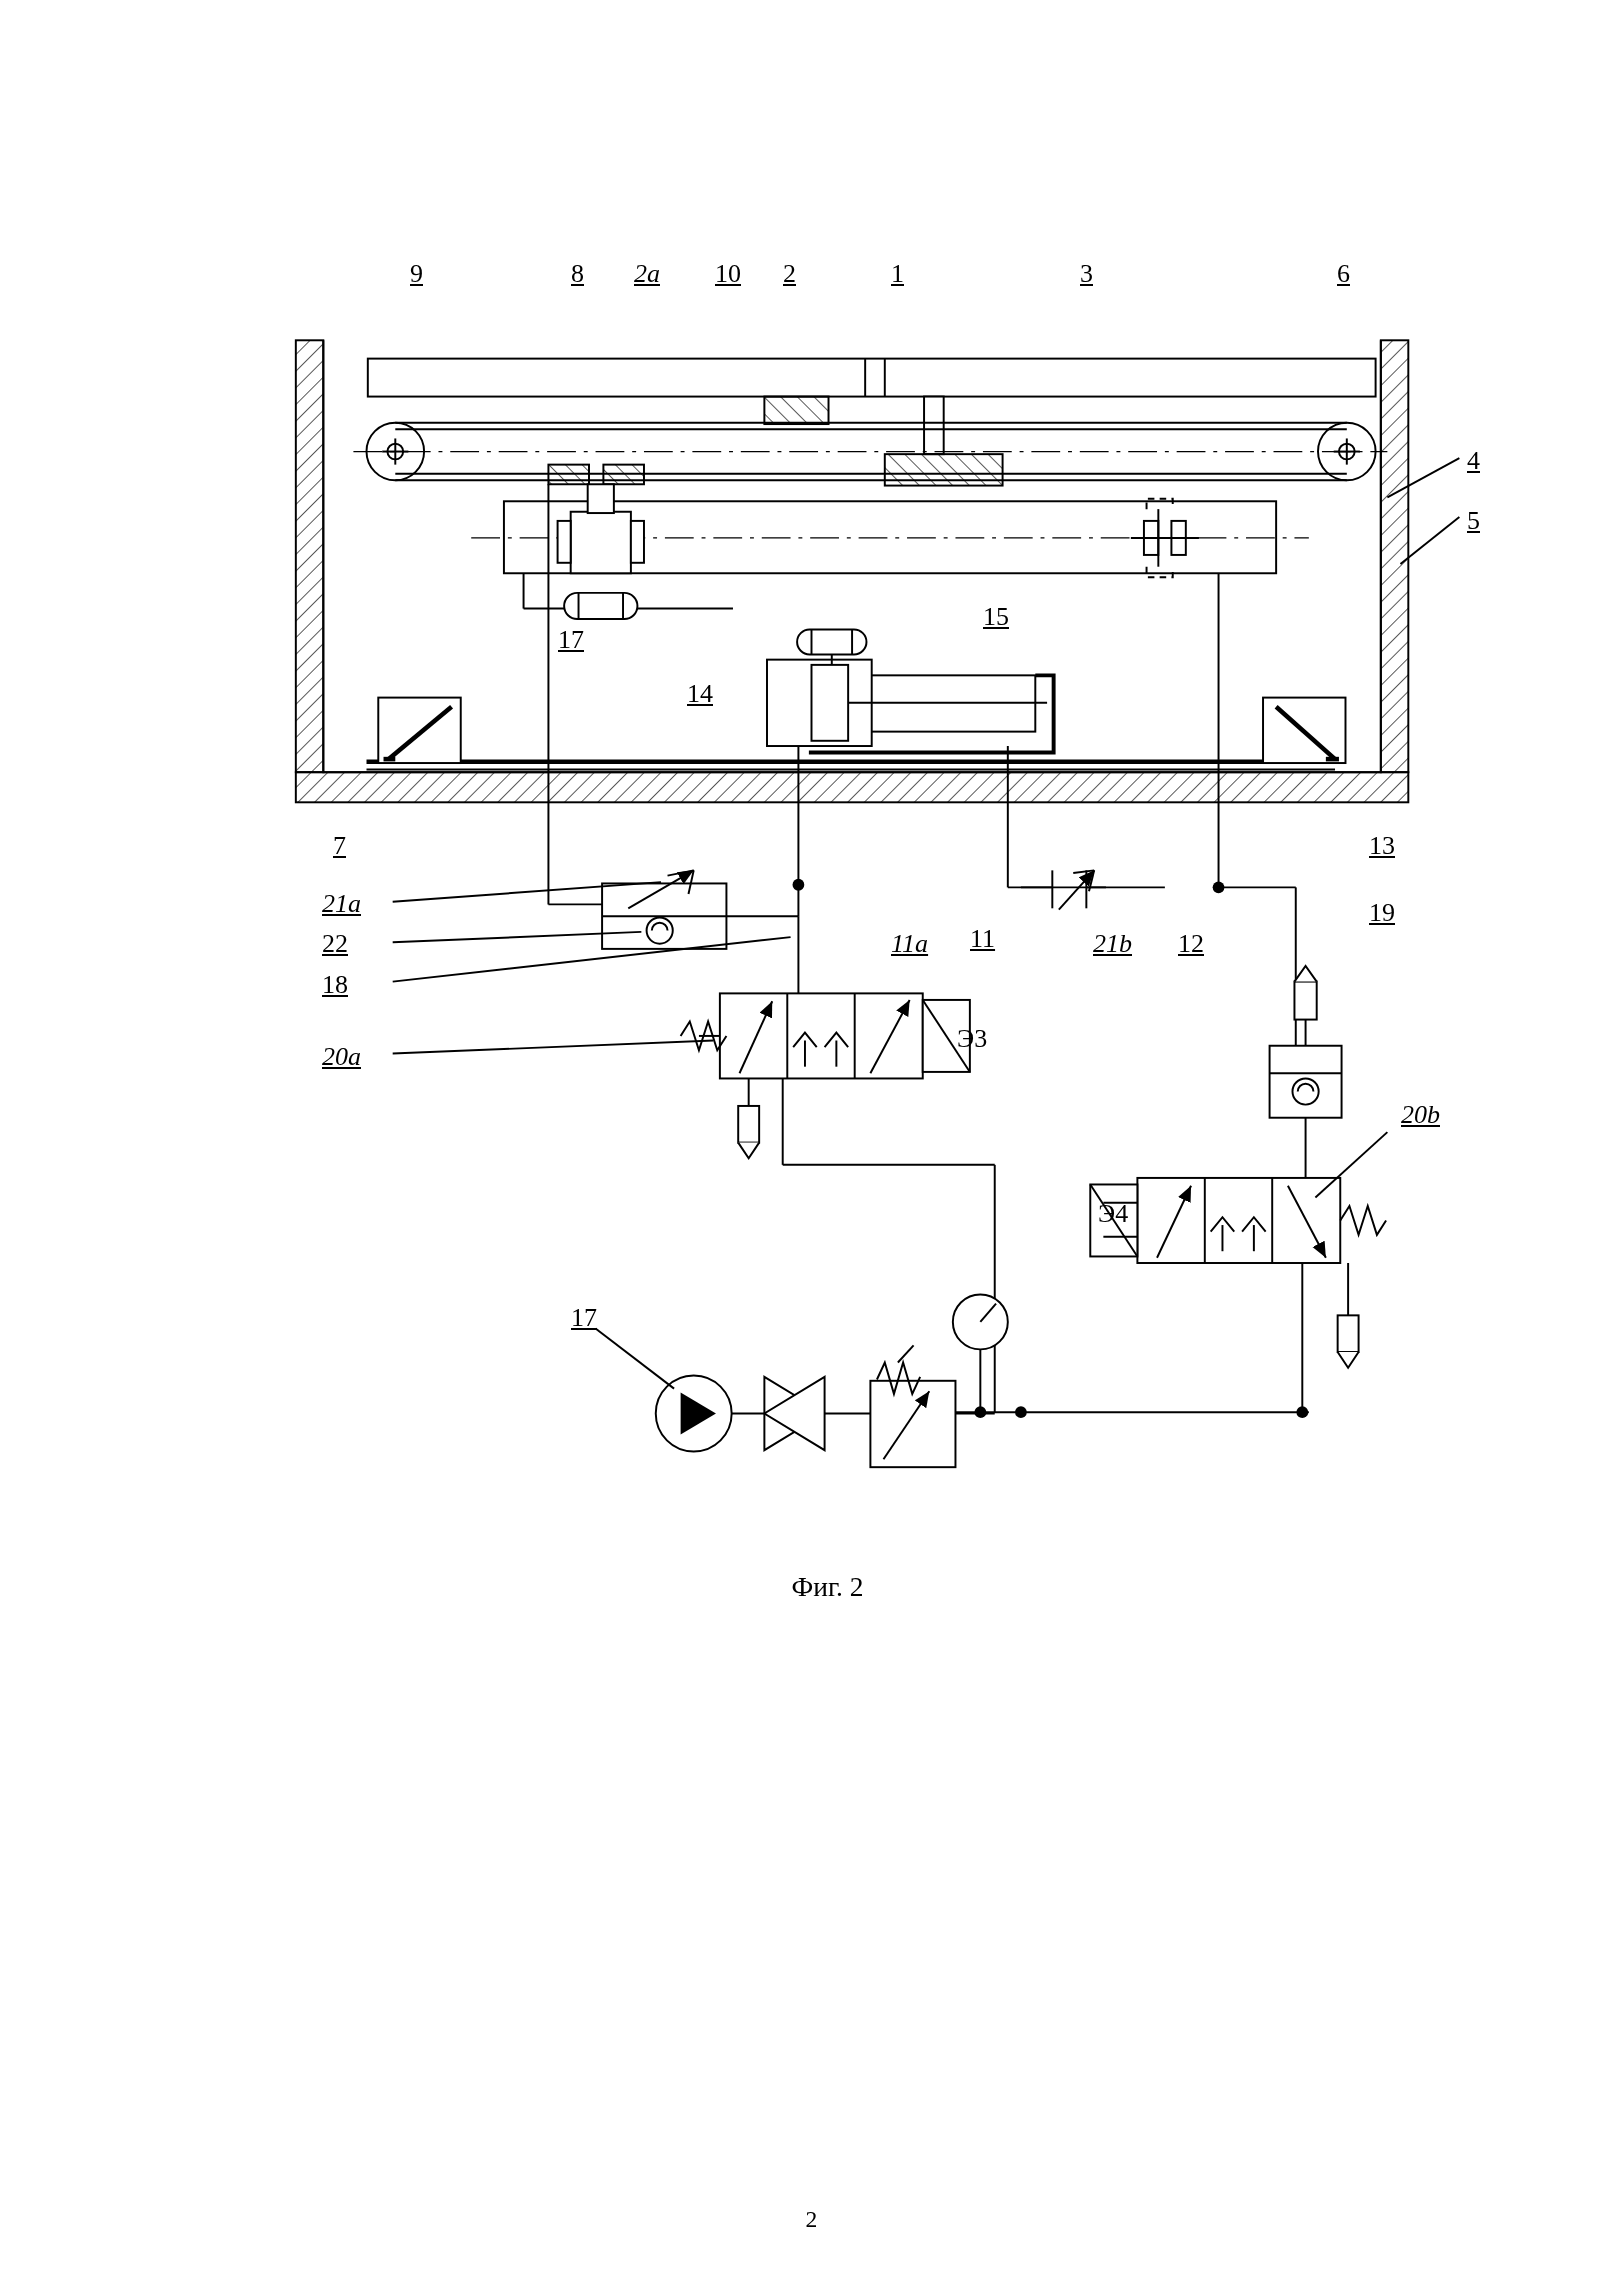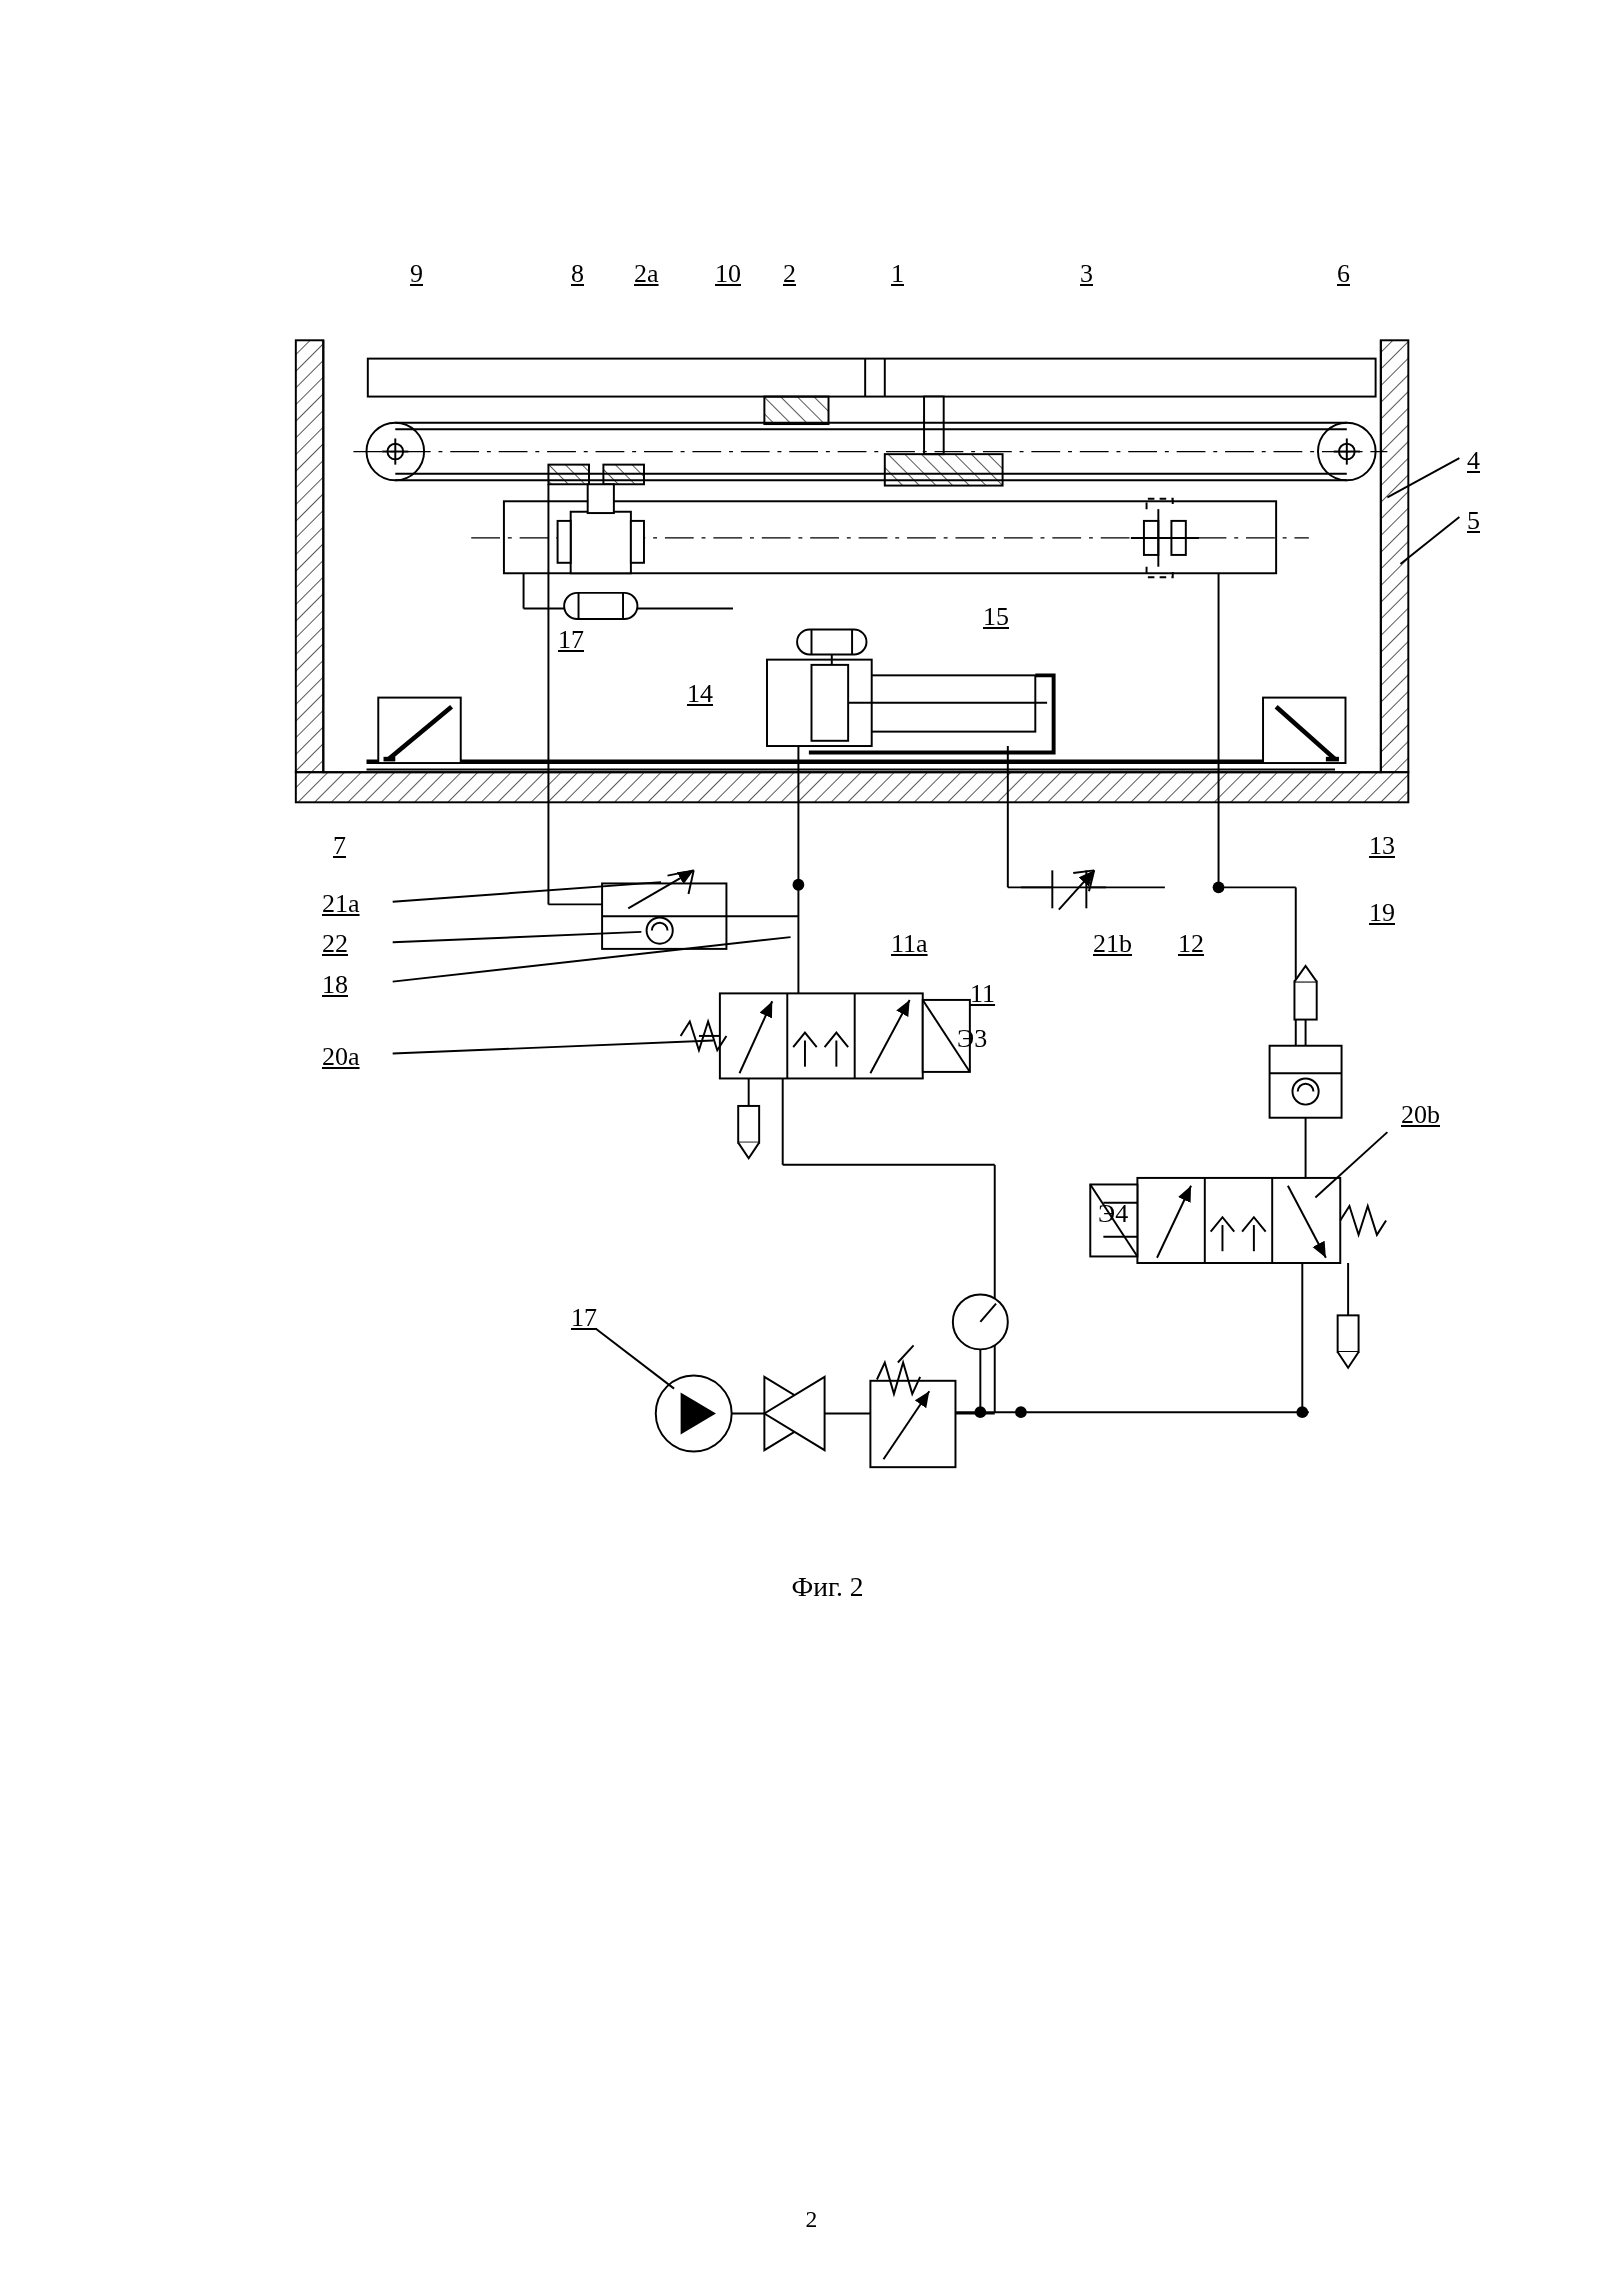--- a/index.html
+++ b/index.html
@@ -1,21 +1,21 @@
 <!DOCTYPE html>
 <html style="font-size:10.5px"><head>
 <meta charset="utf-8">
 <style>
   html,body{margin:0;padding:0;background:#fff;}
   body{width:1623px;height:2295px;font-family:"Liberation Serif",serif;color:#000;position:relative;overflow:hidden;}
   #sheet{position:absolute;left:0;top:0;width:1623px;height:2295px;}
   svg.diagram{position:absolute;left:0;top:0;width:1623px;height:2295px;}
   .lbl{position:absolute;font-family:"Liberation Serif",serif;font-size:26px;color:#000;white-space:nowrap;}
   .lbl.u{text-decoration:underline;}
-  .lbl.it{}
+  .lbl.it{font-style:italic;}
   .fig{position:absolute;font-size:27.5px;left:0;width:1623px;text-align:center;padding-left:16px;}
   .pageno{position:absolute;font-size:23.6px;left:0;width:1623px;text-align:center;}
 </style>
 </head>
 <body>
 
 <div id="sheet">
 
   <svg class="diagram" viewBox="0 0 2480 3507">
     <defs>
@@ -260,21 +260,21 @@
   <div class="lbl u" style="left:558px;top:625px;">17</div>
   <div class="lbl u" style="left:983px;top:602px;">15</div>
   <div class="lbl u" style="left:679px;top:679px;margin-left:8px;">14</div>
   <div class="lbl u" style="left:333px;top:831px;">7</div>
   <div class="lbl u" style="left:1369px;top:831px;">13</div>
   <div class="lbl u it" style="left:322px;top:889px;">21a</div>
   <div class="lbl u" style="left:322px;top:929px;text-align:center;">22</div>
   <div class="lbl u" style="left:322px;top:970px;">18</div>
   <div class="lbl u it" style="left:322px;top:1042px;">20a</div>
   <div class="lbl u it" style="left:891px;top:929px;text-align:right;">11a</div>
-  <div class="lbl u" style="left:970px;top:979px;">11</div>
+  <div class="lbl u" style="left:970px;top:924px;">11</div>
   <div class="lbl u it" style="left:1093px;top:929px;">21b</div>
   <div class="lbl u" style="left:1178px;top:929px;">12</div>
   <div class="lbl u" style="left:1369px;top:898px;">19</div>
   <div class="lbl u" style="left:571px;top:1303px;">17</div>
   <div class="lbl u it" style="left:1401px;top:1100px;">20b</div>
   <div class="lbl" style="left:957px;top:988px;margin-top:36px;">Э3</div>
   <div class="lbl" style="left:1098px;top:1199px;">Э4</div>
 
   <div class="fig" style="top:1571px;">Фиг. 2</div>
   <div class="pageno" style="top:2206px;">2</div>

